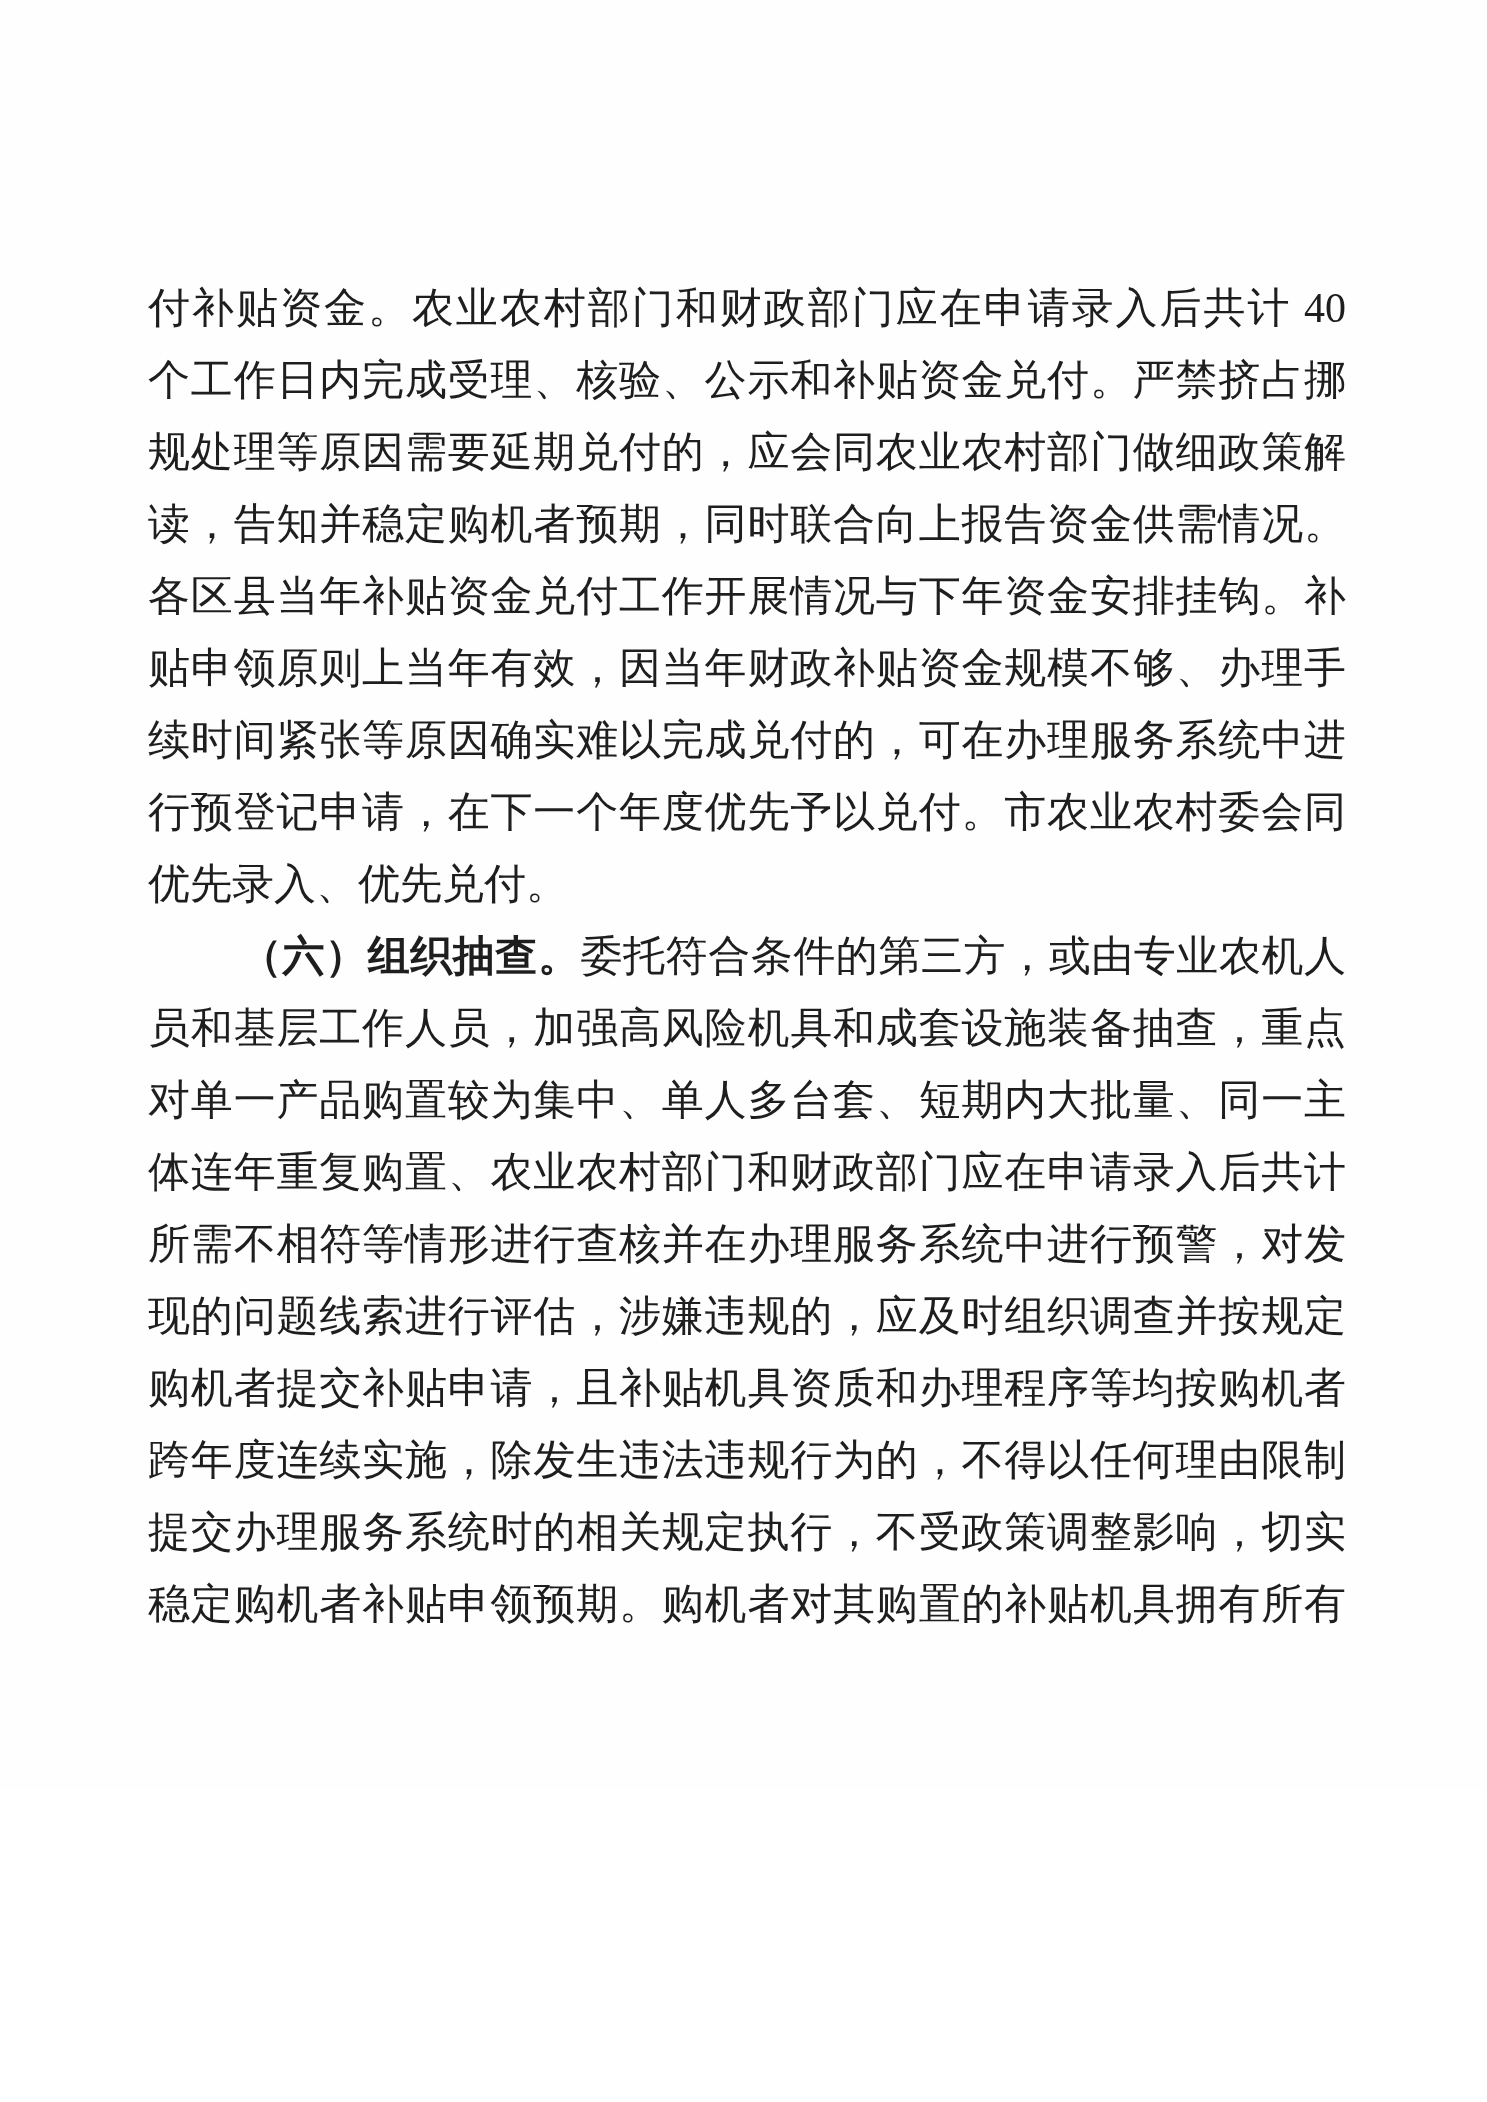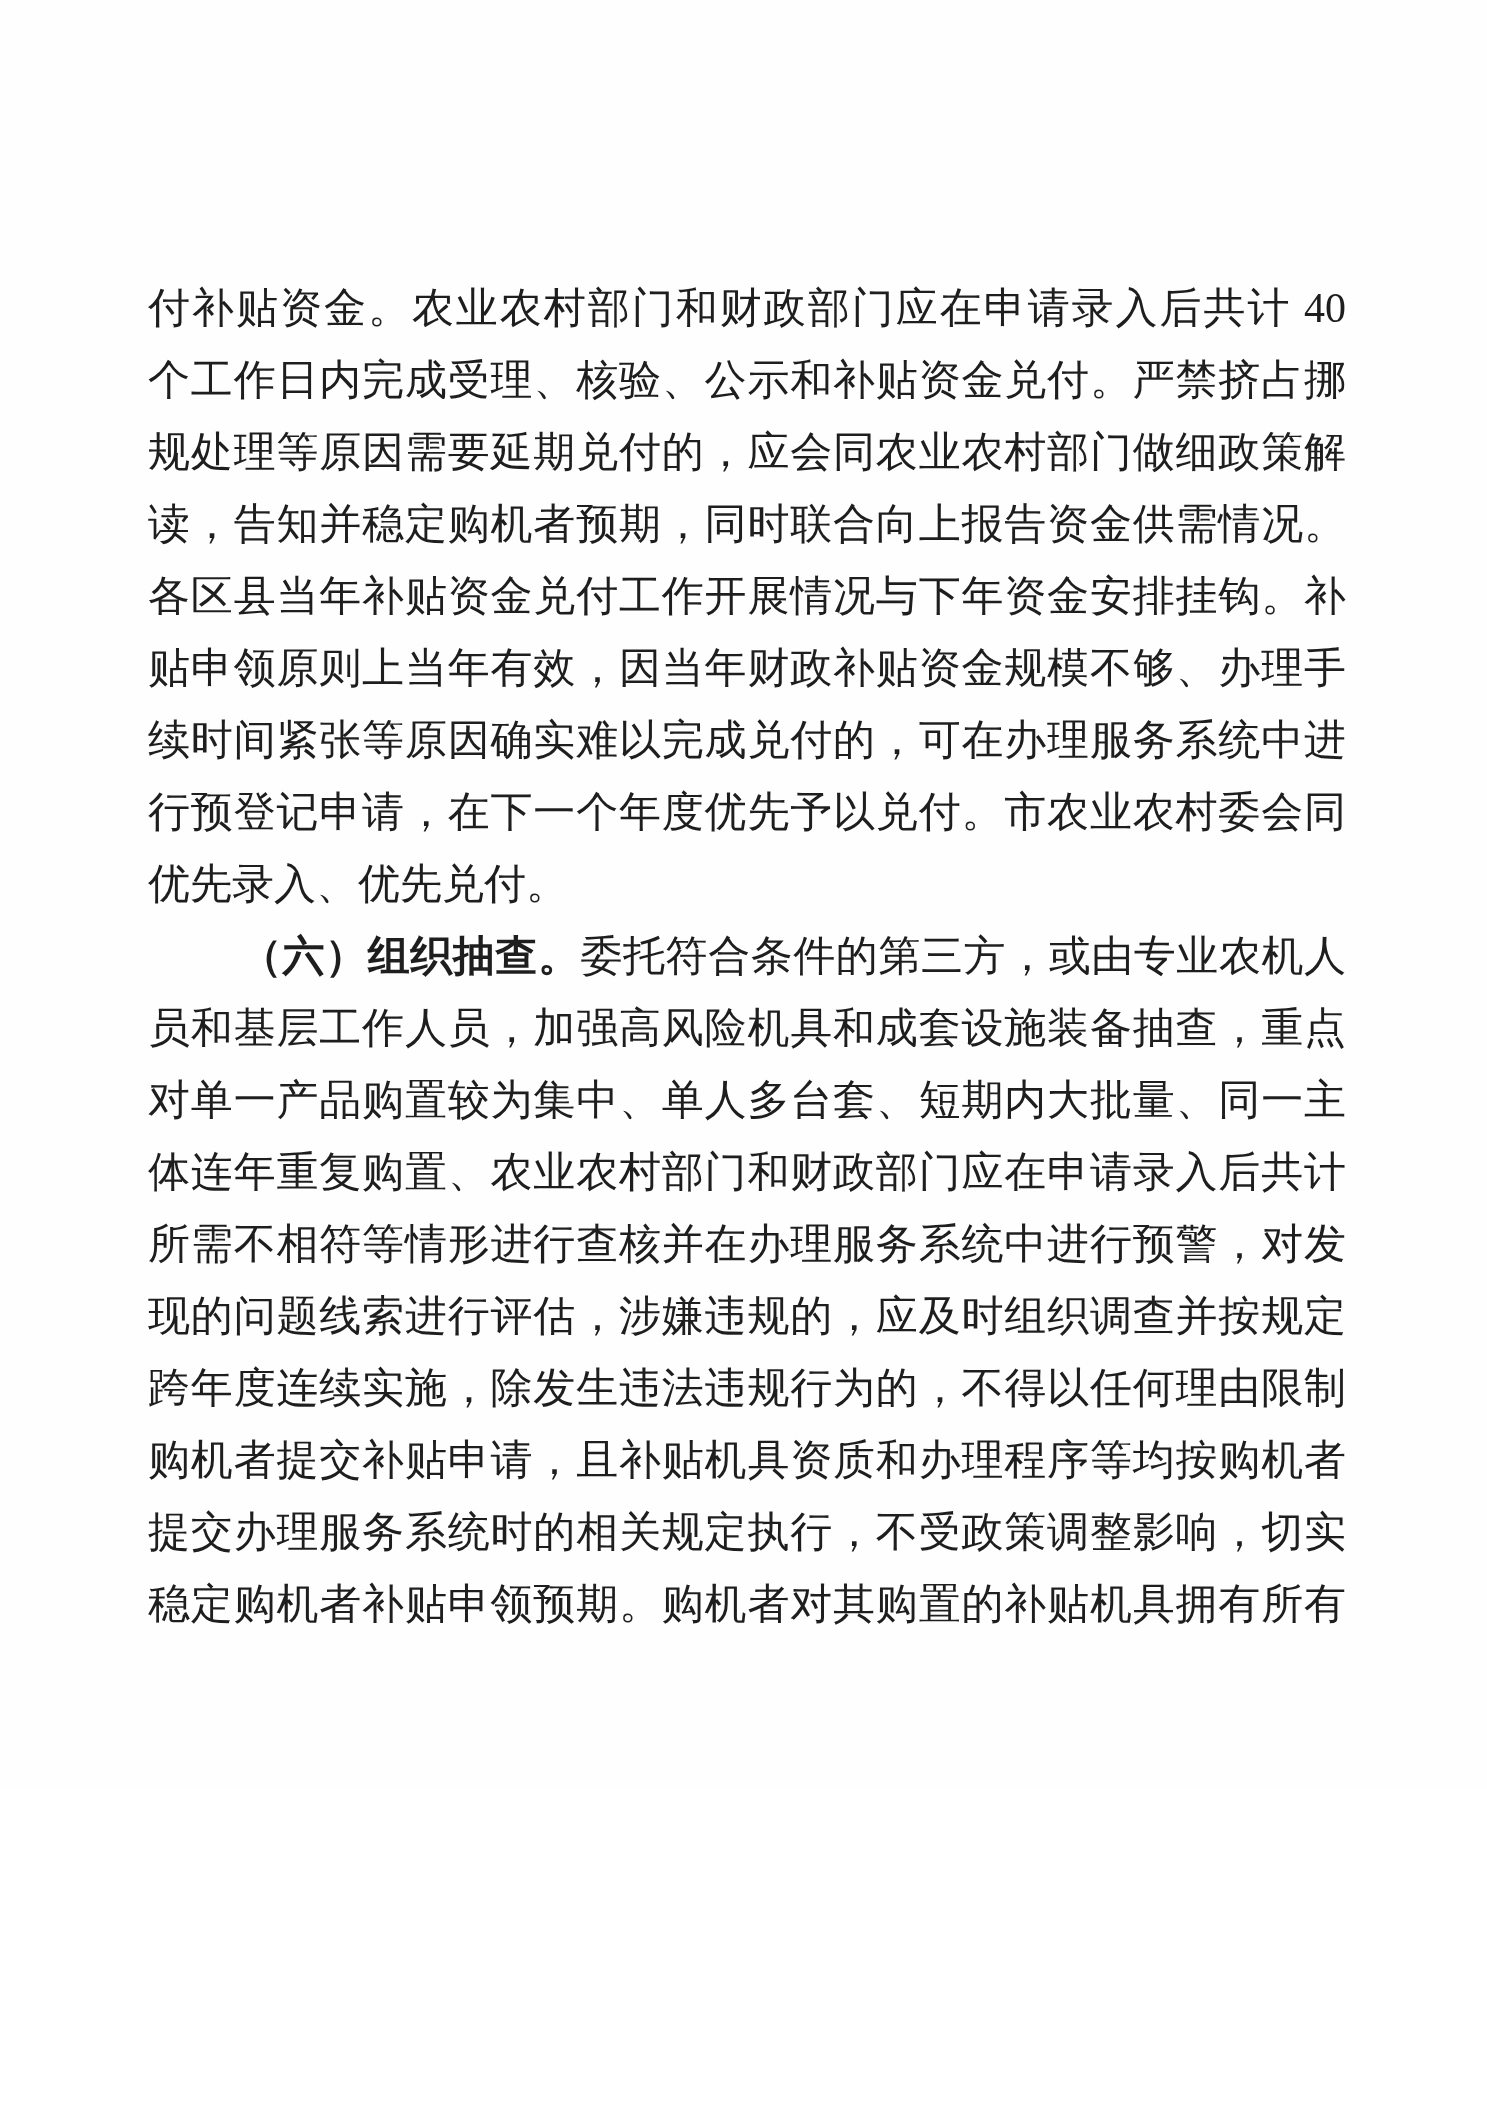--- a/index.html
+++ b/index.html
@@ -65,19 +65,19 @@
     <div class="line">贴申领原则上当年有效，因当年财政补贴资金规模不够、办理手</div>
     <div class="line">续时间紧张等原因确实难以完成兑付的，可在办理服务系统中进</div>
     <div class="line">行预登记申请，在下一个年度优先予以兑付。市农业农村委会同</div>
     <div class="line short">优先录入、优先兑付。</div>
     <div class="line indent"><span class="bold">（六）组织抽查。</span><span>委托符合条件的第三方，或由专业农机人</span></div>
     <div class="line">员和基层工作人员，加强高风险机具和成套设施装备抽查，重点</div>
     <div class="line">对单一产品购置较为集中、单人多台套、短期内大批量、同一主</div>
     <div class="line">体连年重复购置、农业农村部门和财政部门应在申请录入后共计</div>
     <div class="line">所需不相符等情形进行查核并在办理服务系统中进行预警，对发</div>
     <div class="line">现的问题线索进行评估，涉嫌违规的，应及时组织调查并按规定</div>
+    <div class="line">购机者提交补贴申请，且补贴机具资质和办理程序等均按购机者</div>
     <div class="line">跨年度连续实施，除发生违法违规行为的，不得以任何理由限制</div>
-    <div class="line">购机者提交补贴申请，且补贴机具资质和办理程序等均按购机者</div>
     <div class="line">提交办理服务系统时的相关规定执行，不受政策调整影响，切实</div>
     <div class="line">稳定购机者补贴申领预期。购机者对其购置的补贴机具拥有所有</div>
   </main>
   <div class="page-number">– 11 –</div>
 </div>
 
 </body></html>

